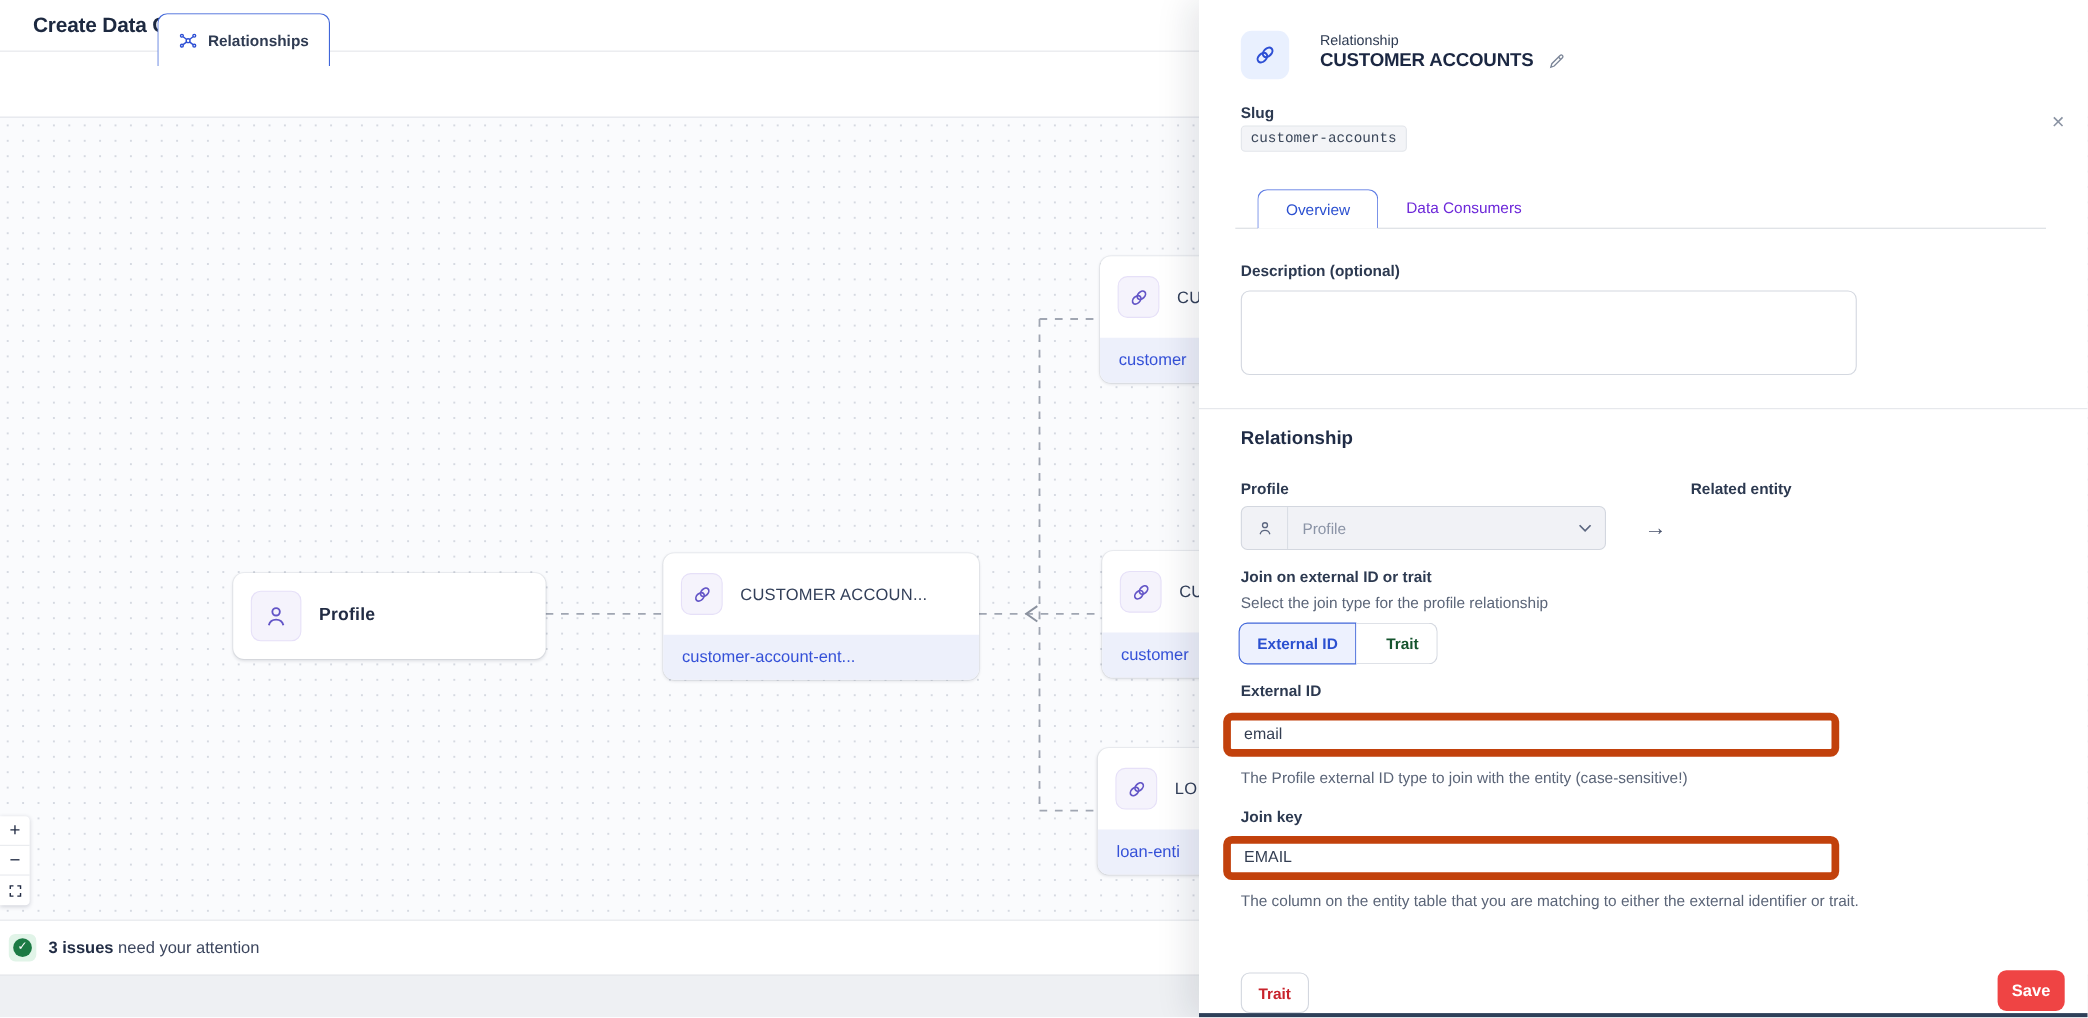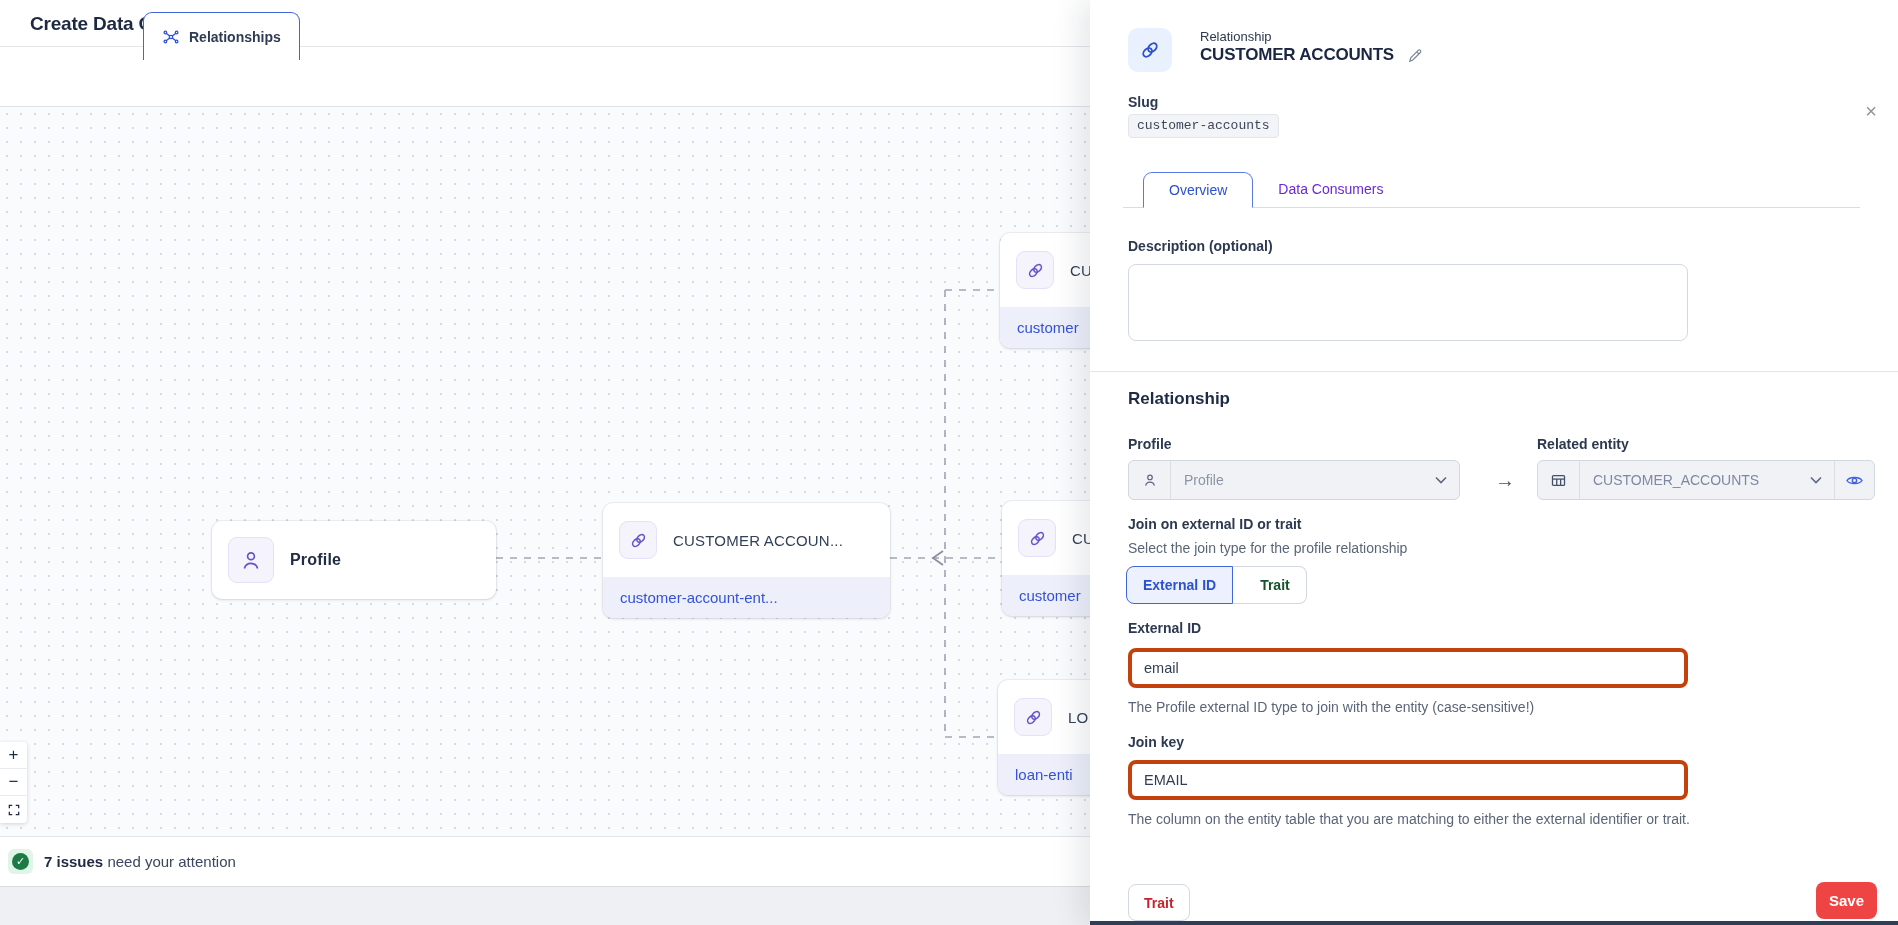--- a/index.html
+++ b/index.html
@@ -113,22 +113,22 @@
   .p-arrow { position:absolute; left:393px; top:460px; width:44px; height:40px;
     display:flex; align-items:center; justify-content:center; font-size:20px; color:#46506a; }
   .p-help { position:absolute; font-size:14px; color:#5b6578; line-height:21px; }
   .toggle { position:absolute; left:36px; top:566px; height:38px; display:flex; }
   .tg { height:38px; display:flex; align-items:center; padding:0 16px; font-size:14px;
     font-weight:700; }
   .tg.on { background:#edf1fe; border:1px solid #4066d9; border-radius:8px 0 0 8px;
     color:#2b50d0; }
   .tg.off { background:#fff; border:1px solid #d3d7df; border-left:none;
     border-radius:0 8px 8px 0; color:#14532d;padding-left:27px; }
-  .p-input { position:absolute; left:38px; width:560px; height:40px;
-    border:4px solid #c2410c; border-radius:8px; font-family:inherit; font-size:14.5px;
+  .p-input { position:absolute; left:22px; width:560px; height:40px;
+    border:7px solid #c2410c; border-radius:8px; font-family:inherit; font-size:14.5px;
     color:#333e52; padding:0 12px; outline:none; background:#fff; }
   .btn-delete { position:absolute; left:38px; top:884px; height:37px; padding:0 15px;
     background:#fff; border:1px solid #d3d7df; border-radius:8px; font-size:14px;
     font-weight:700; color:#c8232c; display:flex; align-items:center; }
   .btn-save { position:absolute; left:726px; top:882px; width:61px; height:37px;
     background:#ef4444; border:none; border-radius:8px; font-size:15px;
     font-weight:700; color:#fff; display:flex; align-items:center; justify-content:center; }
   svg { display:block; }
 </style>
 </head>
@@ -265,21 +265,21 @@
           <path d="M9 20 H4 V15"></path>
       </svg>
     </div>
   </div>
 
   <div class="status-row">
     <div class="status-chip">
       <div class="status-circle">✓</div>
     </div>
     <div class="status-text">
-      <b>7 issues</b><span> need your attention</span>
+      <b>3 issues</b><span> need your attention</span>
     </div>
   </div>
   <div class="page-footer"></div>
 
   <div class="panel">
 
     <div class="p-iconbox">
       <svg width="24" height="24" viewBox="0 0 24 24" fill="none" stroke="currentColor" stroke-width="1.9">
         <g transform="rotate(-45 12 12)">
           <ellipse cx="8.6" cy="12" rx="5" ry="3.5"></ellipse>
@@ -326,42 +326,20 @@
       <div class="sel-value">Profile</div>
       <div class="chev">
         <svg width="12" height="8" viewBox="0 0 12 8" fill="none" stroke="currentColor" stroke-width="1.6">
           <polyline points="1,1.5 6,6.5 11,1.5"></polyline>
         </svg>
       </div>
     </div>
 
     <div class="p-arrow">→</div>
 
-    <div class="select" style="left:447px; top:460px; width:338px;">
-      <div class="icon-cell">
-        <svg width="17" height="17" viewBox="0 0 24 24" fill="none" stroke="#44506a" stroke-width="1.8">
-          <rect x="3.5" y="5" width="17" height="14" rx="1.5"></rect>
-          <line x1="3.5" y1="10" x2="20.5" y2="10"></line>
-          <line x1="9.5" y1="10" x2="9.5" y2="19"></line>
-          <line x1="15" y1="10" x2="15" y2="19"></line>
-        </svg>
-      </div>
-      <div class="sel-value dark">CUSTOMER_ACCOUNTS</div>
-      <div class="chev">
-        <svg width="12" height="8" viewBox="0 0 12 8" fill="none" stroke="currentColor" stroke-width="1.6">
-          <polyline points="1,1.5 6,6.5 11,1.5"></polyline>
-        </svg>
-      </div>
-      <div class="eye-cell">
-        <svg width="19" height="19" viewBox="0 0 24 24" fill="none" stroke="currentColor" stroke-width="1.8">
-          <path d="M2.5 12 C5.5 6.8 18.5 6.8 21.5 12 C18.5 17.2 5.5 17.2 2.5 12 Z"></path>
-          <circle cx="12" cy="12" r="2.7"></circle>
-        </svg>
-      </div>
-    </div>
 
     <div class="p-label" style="left:38px; top:516px;">Join on external ID or trait</div>
     <div class="p-help" style="left:38px; top:538px;">Select the join type for the profile relationship</div>
 
     <div class="toggle">
       <div class="tg on">External ID</div>
       <div class="tg off">Trait</div>
     </div>
 
     <div class="p-label" style="left:38px; top:620px;">External ID</div>

